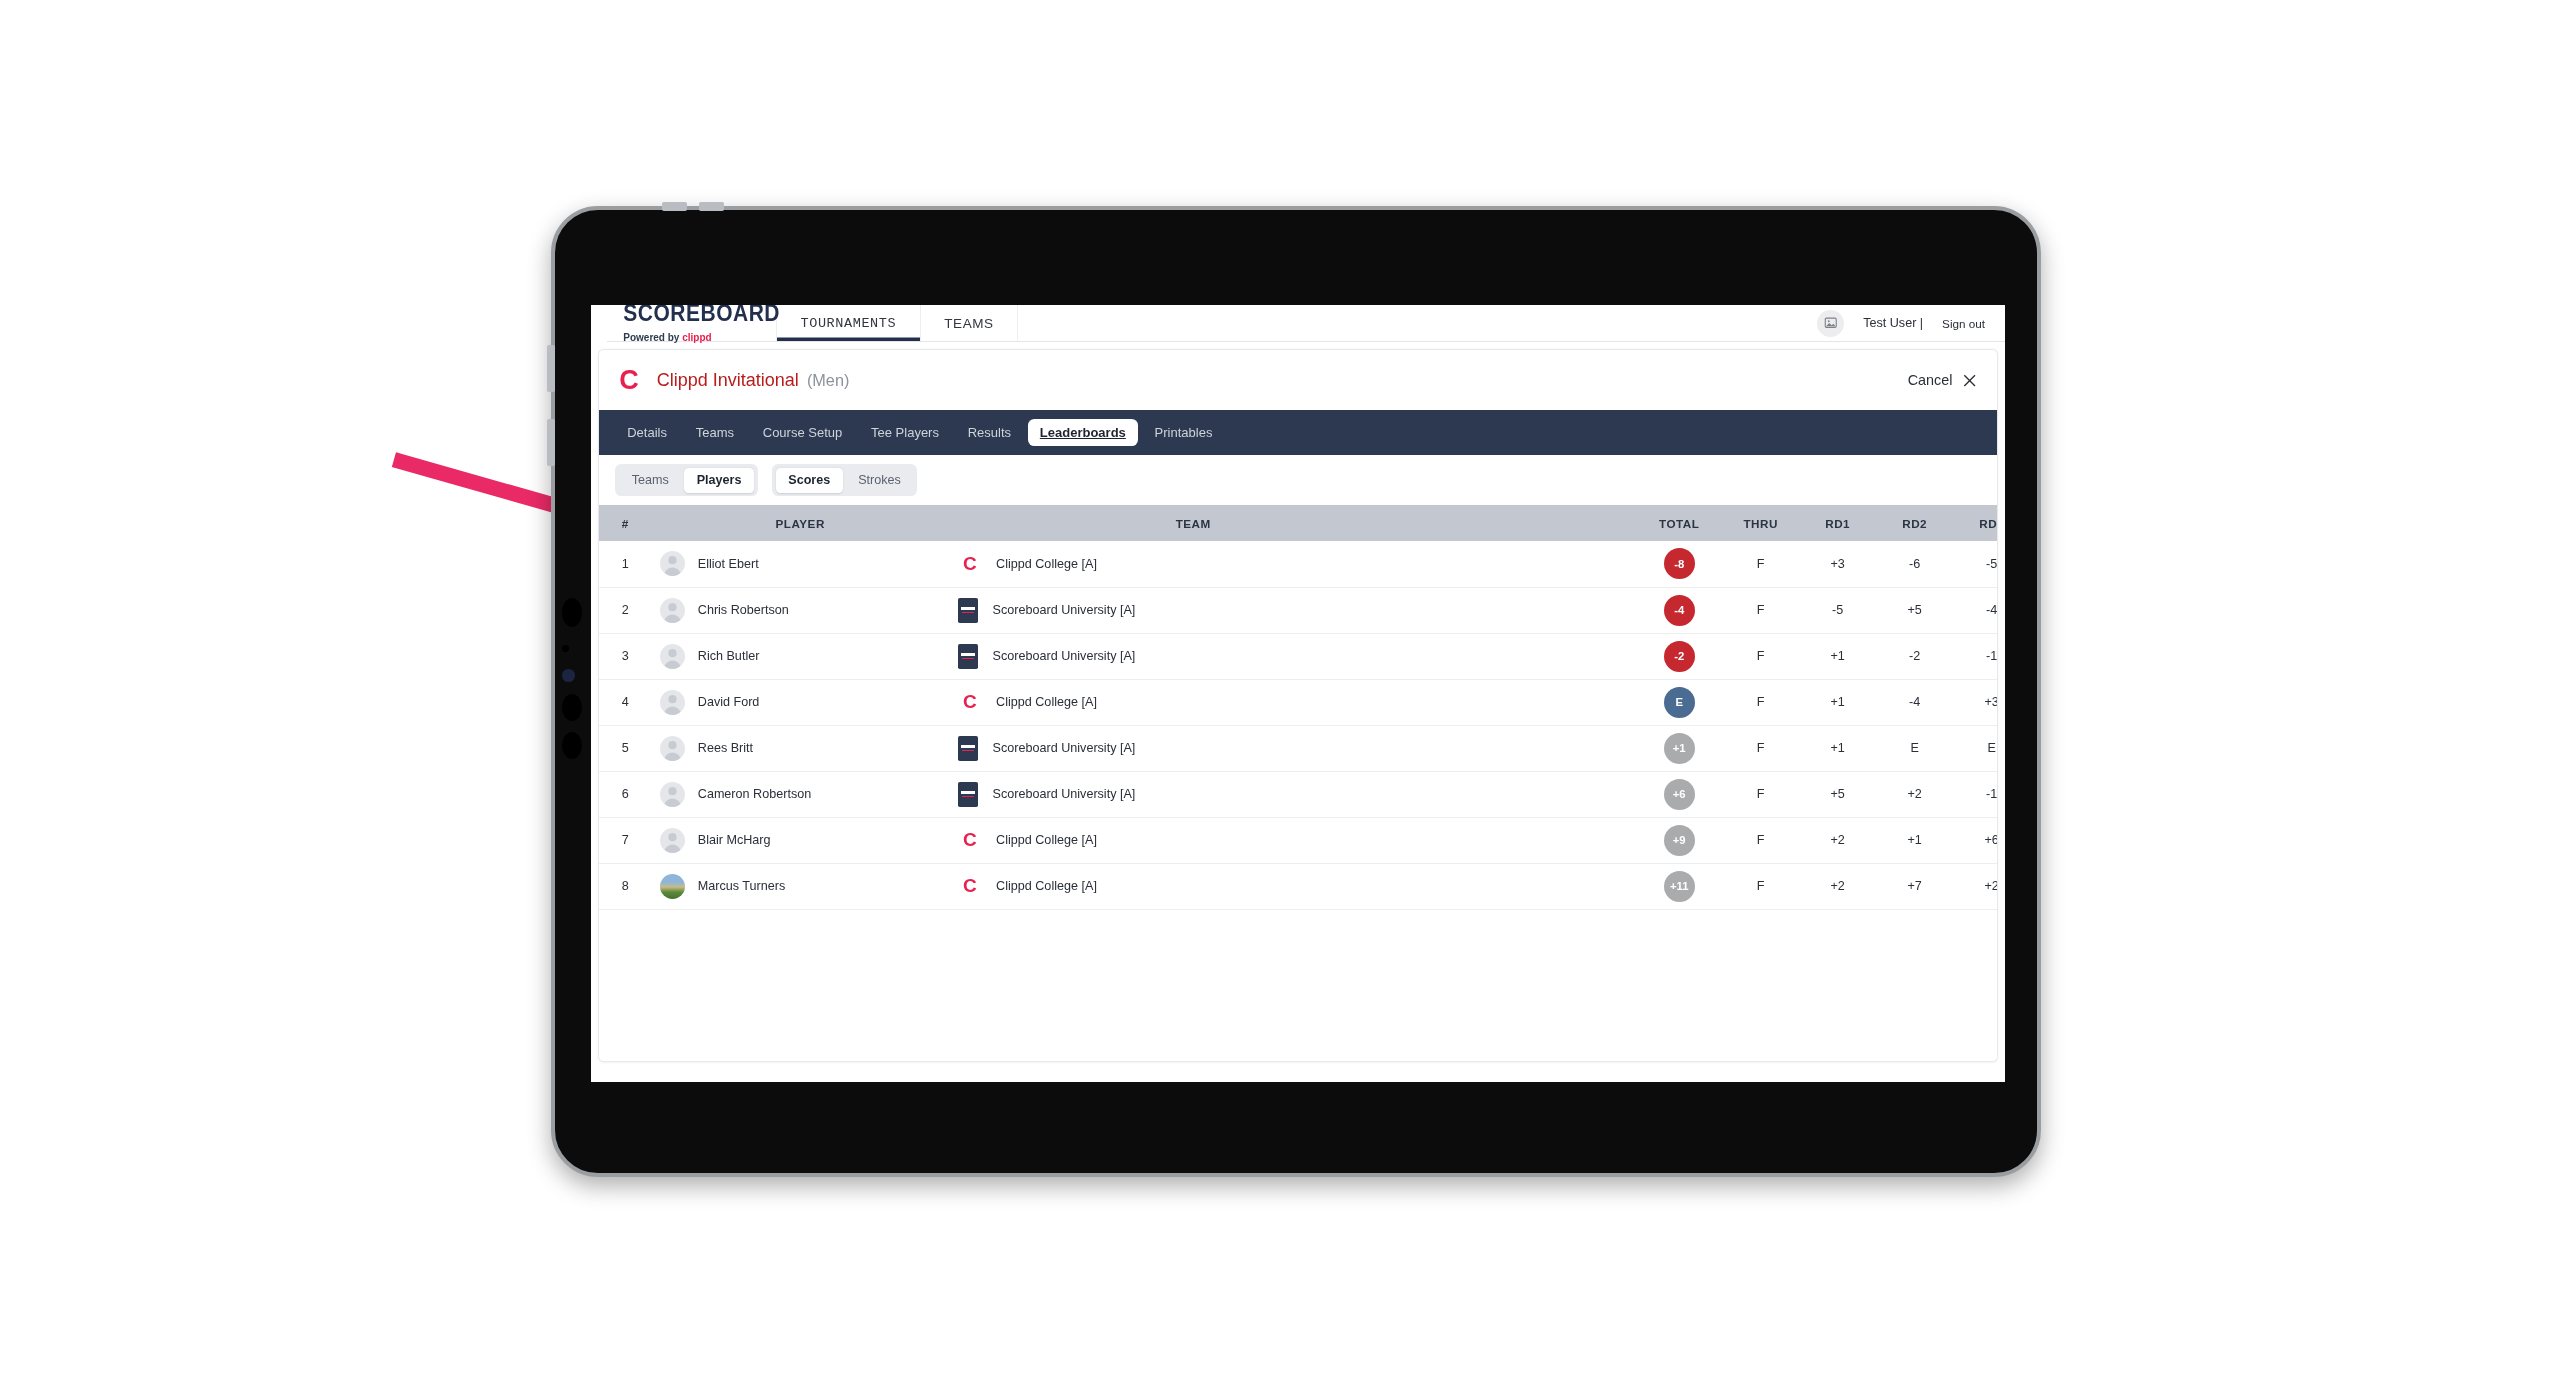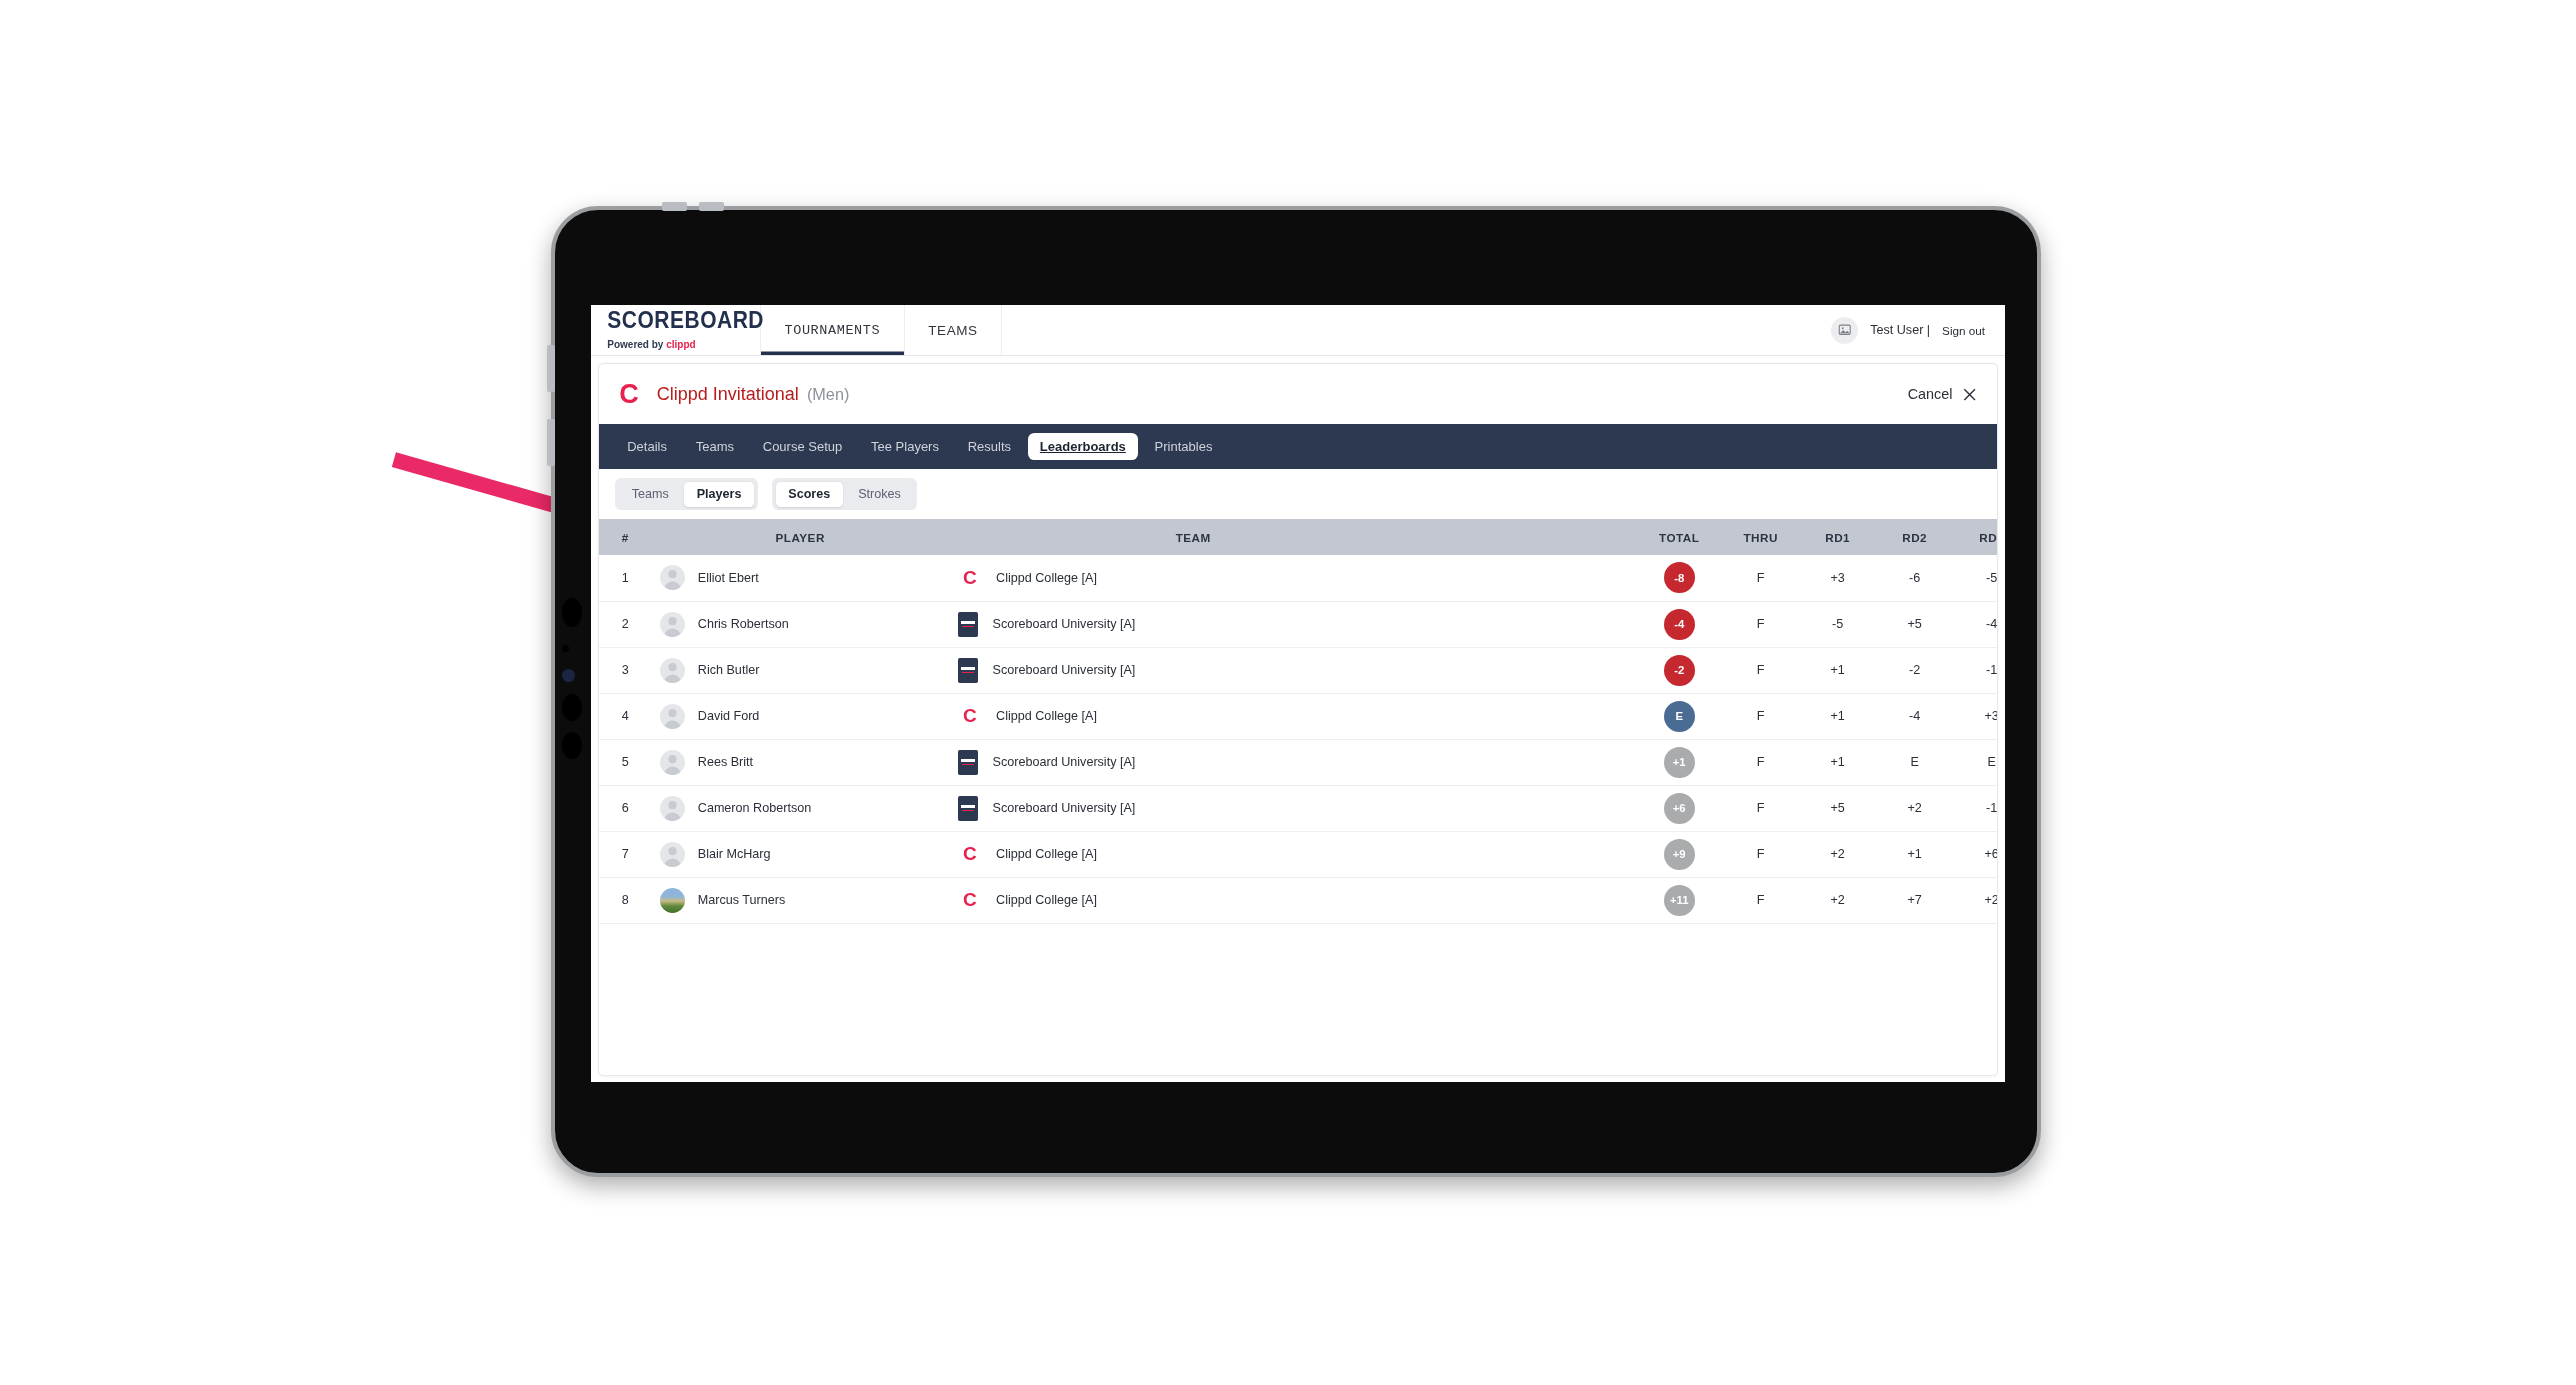--- a/index.html
+++ b/index.html
@@ -51,32 +51,32 @@
   .cam-dot.c5 { top:522px; width:20px; height:27px; }
 
   
   .screen {
     position: absolute; left: 36px; top: 95px;
     width: 1414px; height: 777px;
     background: #ffffff; overflow: hidden;
   }
 
   
-  .appbar { height: 51px; background:#fff; display:flex; align-items:stretch;
-            border-bottom:0.9px solid #e3e5e8; position:relative; }
+  .appbar { height: 37px; background:#fff; display:flex; align-items:stretch;
+            border-bottom:0.9px solid #e3e5e8; position:relative;margin-left:16px; }
   .brand { width: 170px; display:flex; flex-direction:column; justify-content:center;
            padding-left: 16.3px; border-right:0.9px solid #eceef0; }
   .brand-title { font-size: 21px; font-weight: 800; letter-spacing: 0.5px; color:#23304d;
                  font-family:"Liberation Sans", sans-serif; transform: scaleY(1.12); transform-origin:left bottom;}
   .brand-sub { font-size: 10px; color:#2e3a4e; margin-top:4.5px; font-weight:600;}
   .brand-sub em { font-style: normal; color:#e8214f; font-weight:700; }
   .navtab { display:flex; align-items:center; padding:0 23.5px; font-size:13.5px;
             color:#33373d; letter-spacing:0.6px; border-right:0.9px solid #eceef0; cursor:pointer; }
   .navtab.active { box-shadow: inset 0 -3.6px 0 #23304d; font-family: Liberation Mono, monospace; }
-  .appbar-right { margin-left:auto; display:flex; align-items:center; gap:12px; padding-right:20px;justify-content:flex-end; }
+  .appbar-right { margin-left:auto; display:flex; align-items:center; gap:19px; padding-right:20px;justify-content:flex-end; }
   .avatar-top { width:27px; height:27px; border-radius:50%; background:#ededf0;
                 display:flex; align-items:center; justify-content:center; }
   .user-text { font-size:12.6px; color:#2b2f36; }
   .signout { font-size:11.7px; color:#2b2f36; cursor:pointer; }
 
   
   .card { margin: 7.2px 7.2px 0 7.2px; background:#fff; border:0.9px solid #e6e8eb; border-radius:5.4px;
           box-shadow: 0 0.9px 2.7px rgba(0,0,0,.05); overflow:hidden; height: 713px; }
   .card-head { height:60px; display:flex; align-items:center; padding:0 20px; }
   .c-logo { font-size:27px; font-weight:800; color:#e8214f; font-family:"Liberation Sans",sans-serif; }

